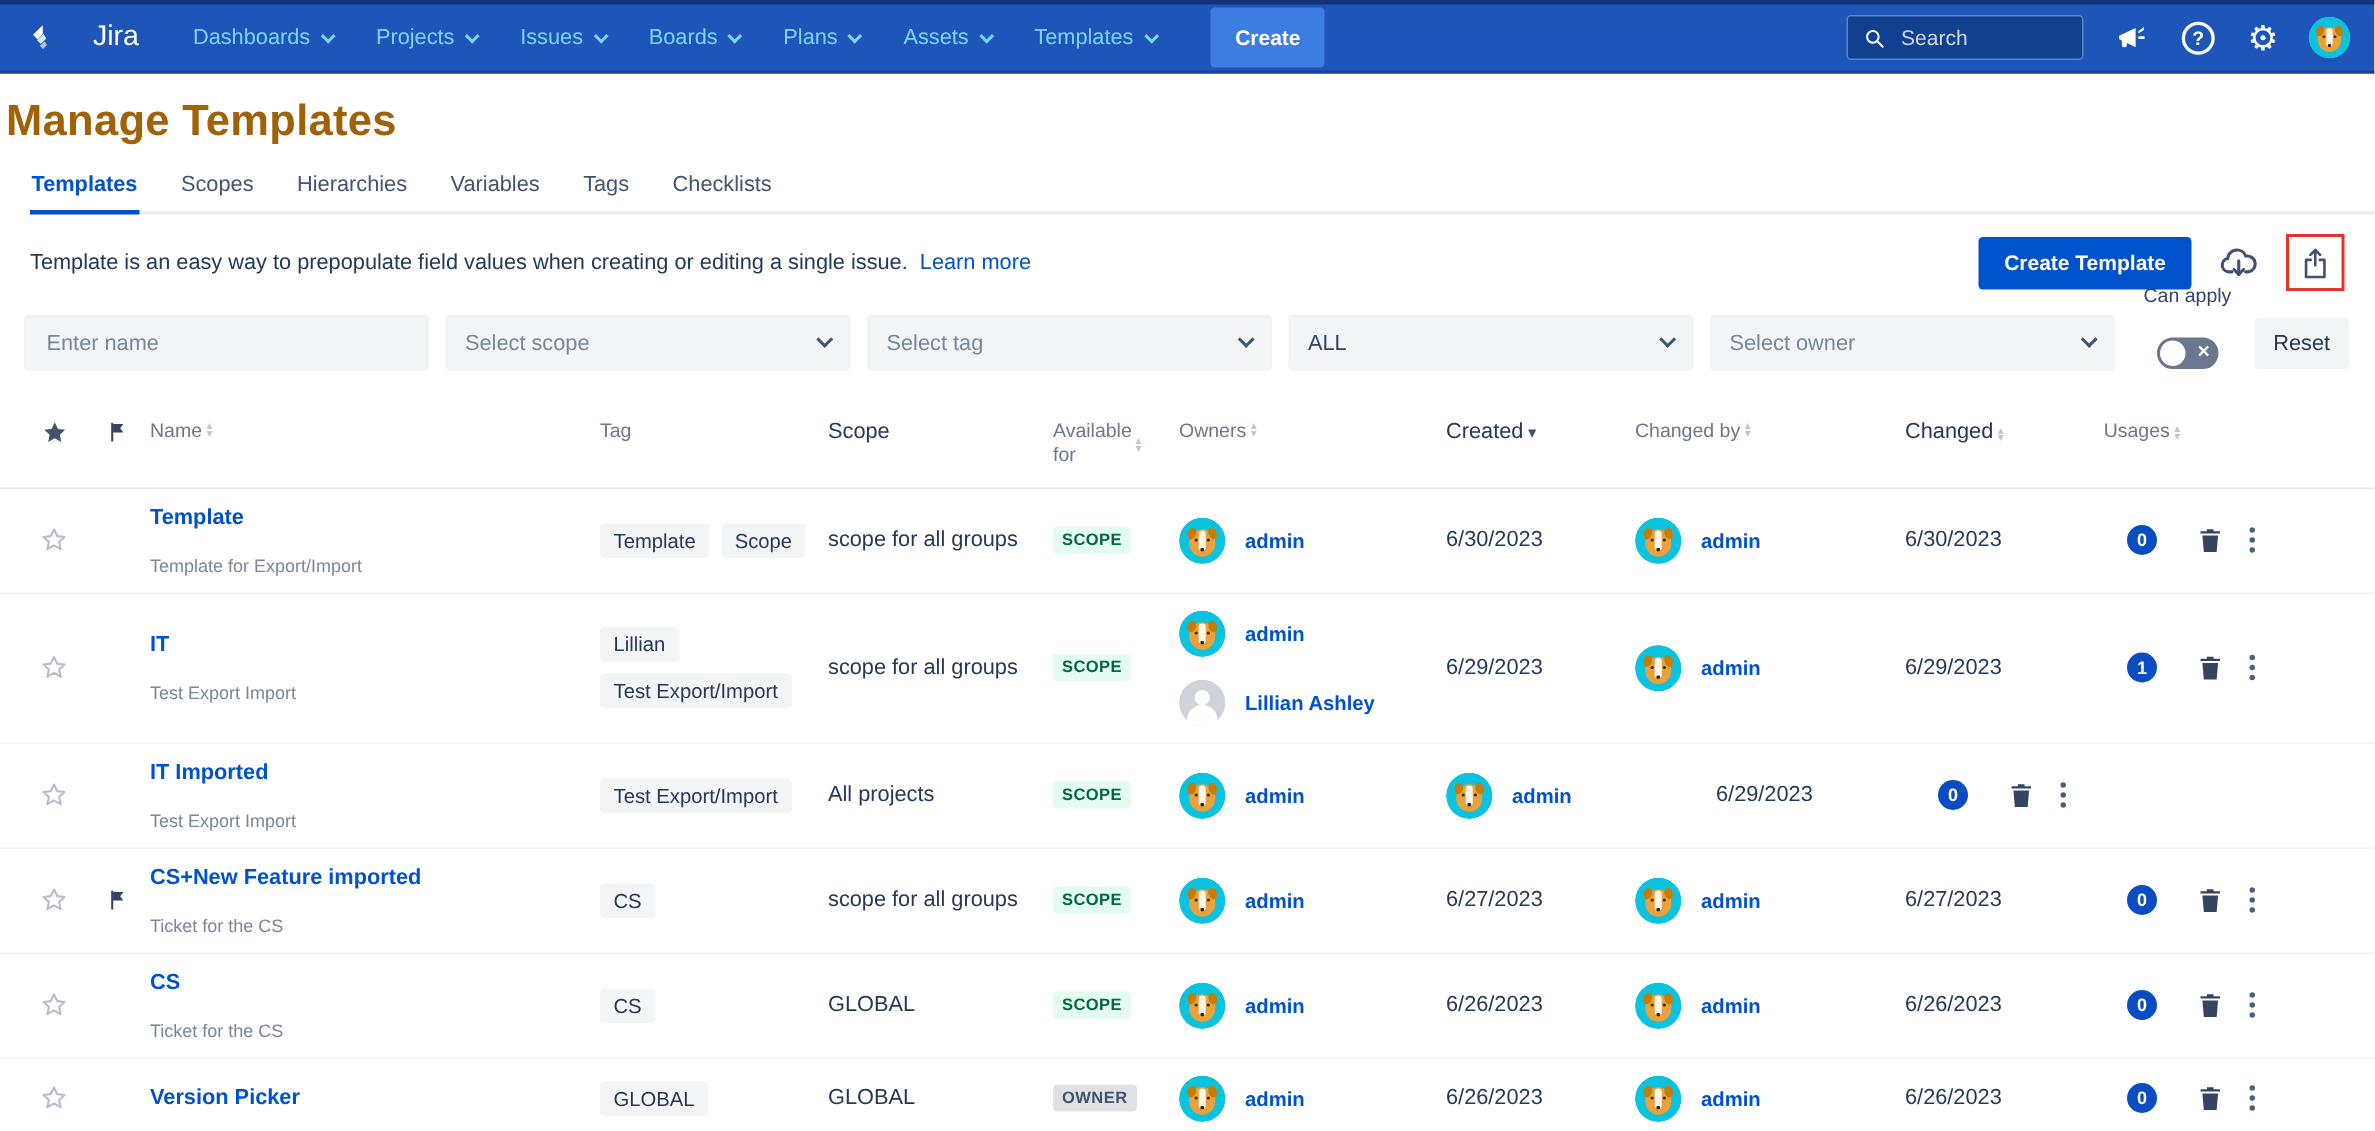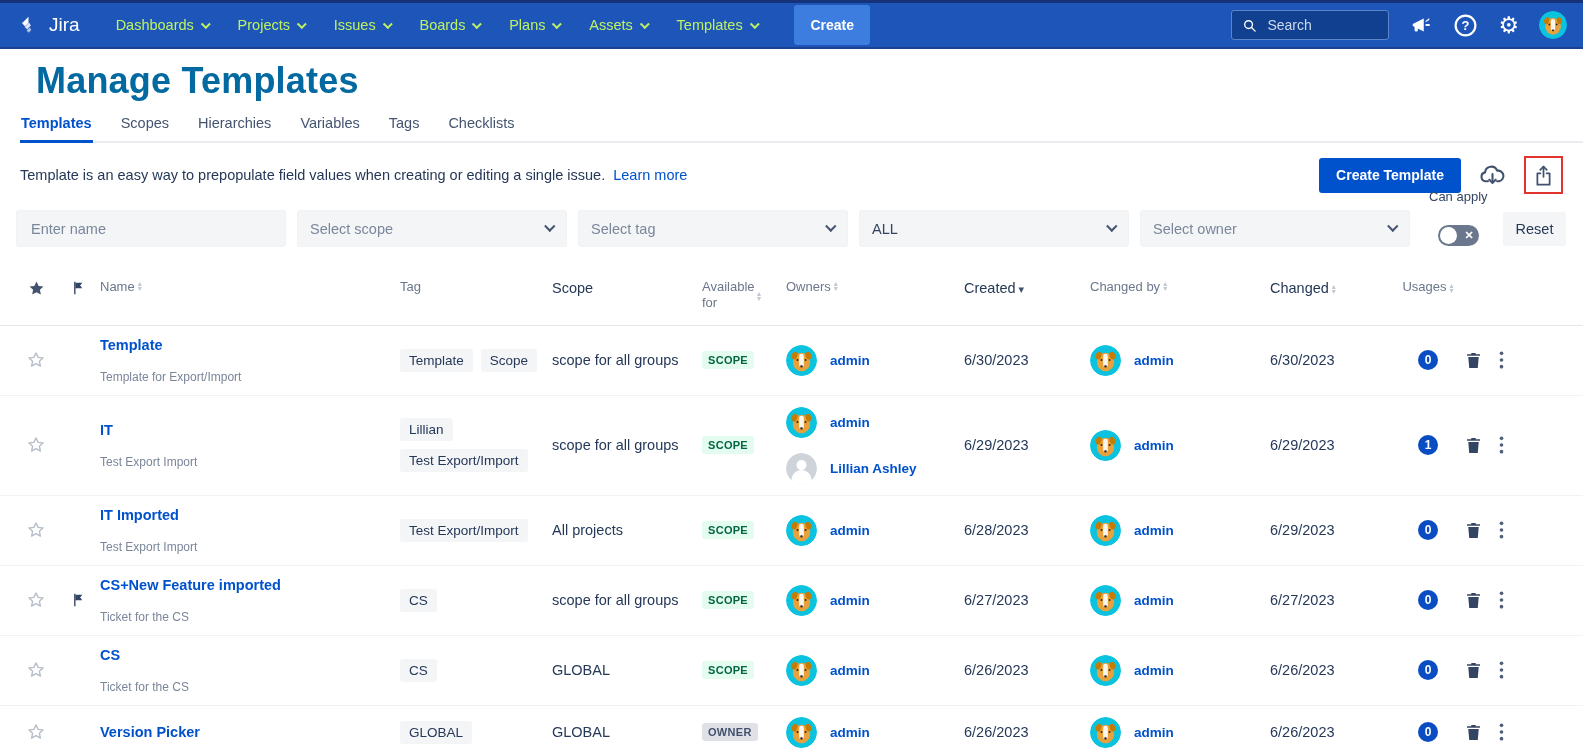--- a/index.html
+++ b/index.html
@@ -10,45 +10,45 @@
   }
   a { text-decoration:none; cursor:pointer; }
   button { font-family:"Liberation Sans", sans-serif; cursor:pointer; }
 
   
   .navbar {
     height:49px; background:#1d55b8; border-top:3px solid #16337a; border-bottom:2px solid #1b4391;
     display:flex; align-items:center; padding:0 16px 0 18px; color:#fff;
   }
   .nav-left { display:flex; align-items:center; gap:10px; }
-  .logo { display:flex; align-items:center; gap:10px; margin-right:26px; cursor:pointer; }
+  .logo { display:flex; align-items:center; gap:23px; margin-right:26px; cursor:pointer; }
   .logo-text { font-size:19px; color:#fff; font-weight:400; }
   .nav-menu { display:flex; align-items:center; gap:30px; list-style:none; margin:0; padding:0; }
-  .nav-item { display:flex; align-items:center; gap:7px; font-size:14.5px; color:#bef264; cursor:pointer; white-space:nowrap; }
+  .nav-item { display:flex; align-items:center; gap:7px; font-size:14.5px; color:#7dd3fc; cursor:pointer; white-space:nowrap; }
   .chev { display:inline-block; border:solid currentColor; border-width:0 2px 2px 0; padding:2.4px; transform:rotate(45deg) translateY(-2px); }
   .nav-create {
     margin-left:28px; background:#3e7de0; border:none; color:#fff; font-size:14px; font-weight:bold;
     height:40px; padding:0 16px; border-radius:3px;
   }
   .nav-right { margin-left:auto; display:flex; align-items:center; gap:20px; }
   .nav-search {
     display:flex; align-items:center; gap:8px; background:#10408f; border:1px solid #5c85c9;
     border-radius:3px; height:30px; width:158px; padding:0 10px;
   }
   .nav-search input {
     background:transparent; border:none; outline:none; color:#fff; font-size:14px; width:110px;
     font-family:"Liberation Sans", sans-serif;
   }
   .nav-search input::placeholder { color:#cdd9ee; }
   .nav-iconbtn { background:none; border:none; padding:0; display:flex; align-items:center; justify-content:center; }
   .gear-glyph { font-size:23px; color:#fff; line-height:1; }
   .nav-avatar { width:28px; height:28px; border-radius:50%; overflow:hidden; display:block; }
 
   
-  .page-title { font-size:36px; font-weight:700; color:#0369a1; margin:14px 0 0 36px; line-height:36px; letter-spacing:.2px; }
+  .page-title { font-size:29px; font-weight:700; color:#a16207; margin:14px 0 0 4px; line-height:36px; letter-spacing:.2px; }
   .tabs { display:flex; gap:27px; margin:16px 0 0 20px; border-bottom:2px solid #ebecf0; padding-right:20px; }
   .tab { font-size:14.5px; color:#44546F; padding:0 1px 9px 1px; cursor:pointer; border-bottom:3px solid transparent; margin-bottom:-2px; }
   .tab.active { color:#0052CC; font-weight:bold; border-bottom-color:#0052CC; }
 
   
   .desc-row { display:flex; align-items:center; justify-content:space-between; margin:13px 20px 0 20px; }
   .desc-text { font-size:14.5px; color:#253858; }
   .learn-more { color:#0052CC; margin-left:4px; }
   .desc-actions { display:flex; align-items:center; gap:16px; }
   .create-template-btn {
@@ -550,21 +550,20 @@
               <ellipse cx="23.2" cy="11" rx="2.9" ry="4" fill="#C77B00" transform="rotate(-18 23.2 11)"></ellipse>
               <rect x="13.6" y="9" width="4.8" height="14" rx="2.4" fill="#FDF6EC"></rect>
               <circle cx="11.8" cy="15.5" r="1.1" fill="#3b2b17"></circle>
               <circle cx="20.2" cy="15.5" r="1.1" fill="#3b2b17"></circle>
               <rect x="14.7" y="21" width="2.6" height="2.2" rx=".9" fill="#33261a"></rect>
             </svg>
           </span>
           <span class="owner-name">admin</span>
         </a>
       </div>
-    <div class="c col-created">6/28/2023</div>
     <div class="c col-changedby">
         <a class="owner">
           <span class="avatar">
             <svg width="31" height="31" viewBox="0 0 32 32">
               <circle cx="16" cy="16" r="16" fill="#0BC2DF"></circle>
               <ellipse cx="16" cy="17.5" rx="9" ry="9.5" fill="#E9A13B"></ellipse>
               <ellipse cx="8.8" cy="11" rx="2.9" ry="4" fill="#C77B00" transform="rotate(18 8.8 11)"></ellipse>
               <ellipse cx="23.2" cy="11" rx="2.9" ry="4" fill="#C77B00" transform="rotate(-18 23.2 11)"></ellipse>
               <rect x="13.6" y="9" width="4.8" height="14" rx="2.4" fill="#FDF6EC"></rect>
               <circle cx="11.8" cy="15.5" r="1.1" fill="#3b2b17"></circle>

